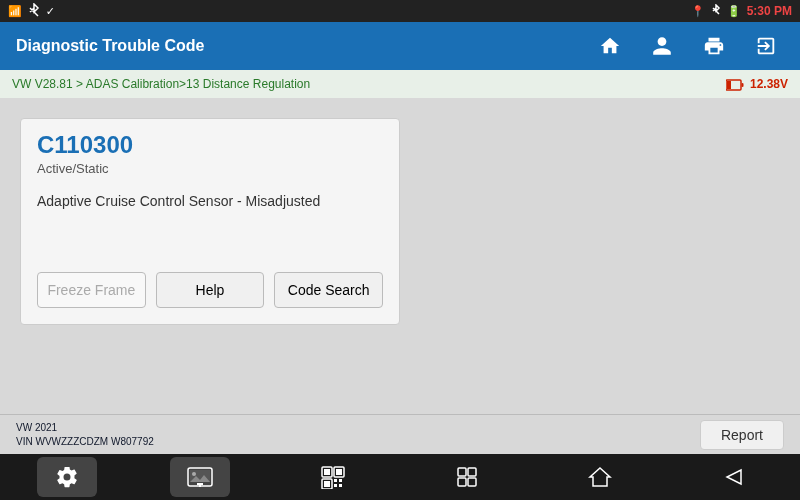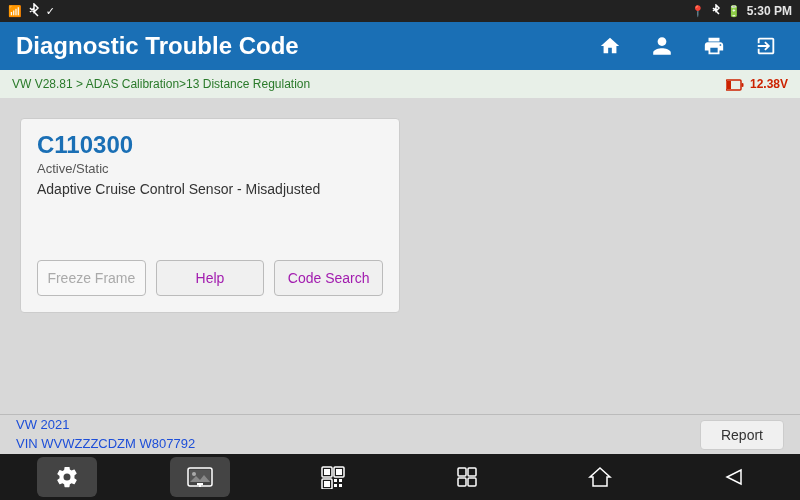--- a/index.html
+++ b/index.html
@@ -21,21 +21,21 @@
       align-items: center;
       justify-content: flex-end;
       padding: 0 8px;
       gap: 6px;
     }
     .status-icon {
       color: #fff;
       font-size: 11px;
     }
     .status-time {
-      color: #e5e5e5;
+      color: #ef4444;
       font-size: 12px;
       font-weight: bold;
     }
     .status-left {
       position: absolute;
       left: 8px;
       top: 3px;
       display: flex;
       gap: 6px;
       align-items: center;
@@ -46,21 +46,21 @@
       width: 800px;
       height: 48px;
       background: #1a6fb5;
       display: flex;
       align-items: center;
       padding: 0 16px;
       justify-content: space-between;
     }
     #header-title {
       color: #fff;
-      font-size: 24px;
+      font-size: 16px;
       font-weight: bold;
     }
     .header-icons {
       display: flex;
       gap: 16px;
       align-items: center;
     }
     .header-icon-btn {
       width: 36px;
       height: 36px;
@@ -115,40 +115,40 @@
     }
     #dtc-code {
       color: #1a6fb5;
       font-size: 24px;
       font-weight: bold;
       margin-bottom: 2px;
     }
     #dtc-status {
       color: #555;
       font-size: 13px;
-      margin-bottom: 4px;
+      margin-bottom: 16px;
     }
     #dtc-description {
       color: #333;
       font-size: 14px;
       margin-bottom: 60px;
       line-height: 1.4;
     }
     .dtc-buttons {
       display: flex;
       gap: 10px;
       margin-top: 8px;
     }
     .dtc-btn {
       flex: 1;
       height: 36px;
       border: 1px solid #bbb;
       border-radius: 4px;
       background: #f0f0f0;
-      color: #a21caf;
+      color: #000000;
       font-size: 14px;
       cursor: pointer;
       display: flex;
       align-items: center;
       justify-content: center;
     }
     .dtc-btn.disabled {
       color: #aaa;
       cursor: default;
       background: #f8f8f8;
@@ -161,22 +161,22 @@
       background: #d8d8d8;
       border-top: 1px solid #bbb;
       display: flex;
       align-items: center;
       justify-content: space-between;
       padding: 0 16px;
       position: absolute;
       bottom: 46px;
     }
     #vehicle-info {
-      font-size: 13px;
-      color: #1d4ed8;
+      font-size: 10px;
+      color: #0f172a;
     }
     #vehicle-info div { line-height: 1.4; }
     #report-btn {
       background: #f0f0f0;
       border: 1px solid #ccc;
       border-radius: 4px;
       padding: 6px 20px;
       font-size: 14px;
       cursor: pointer;
       color: #333;

